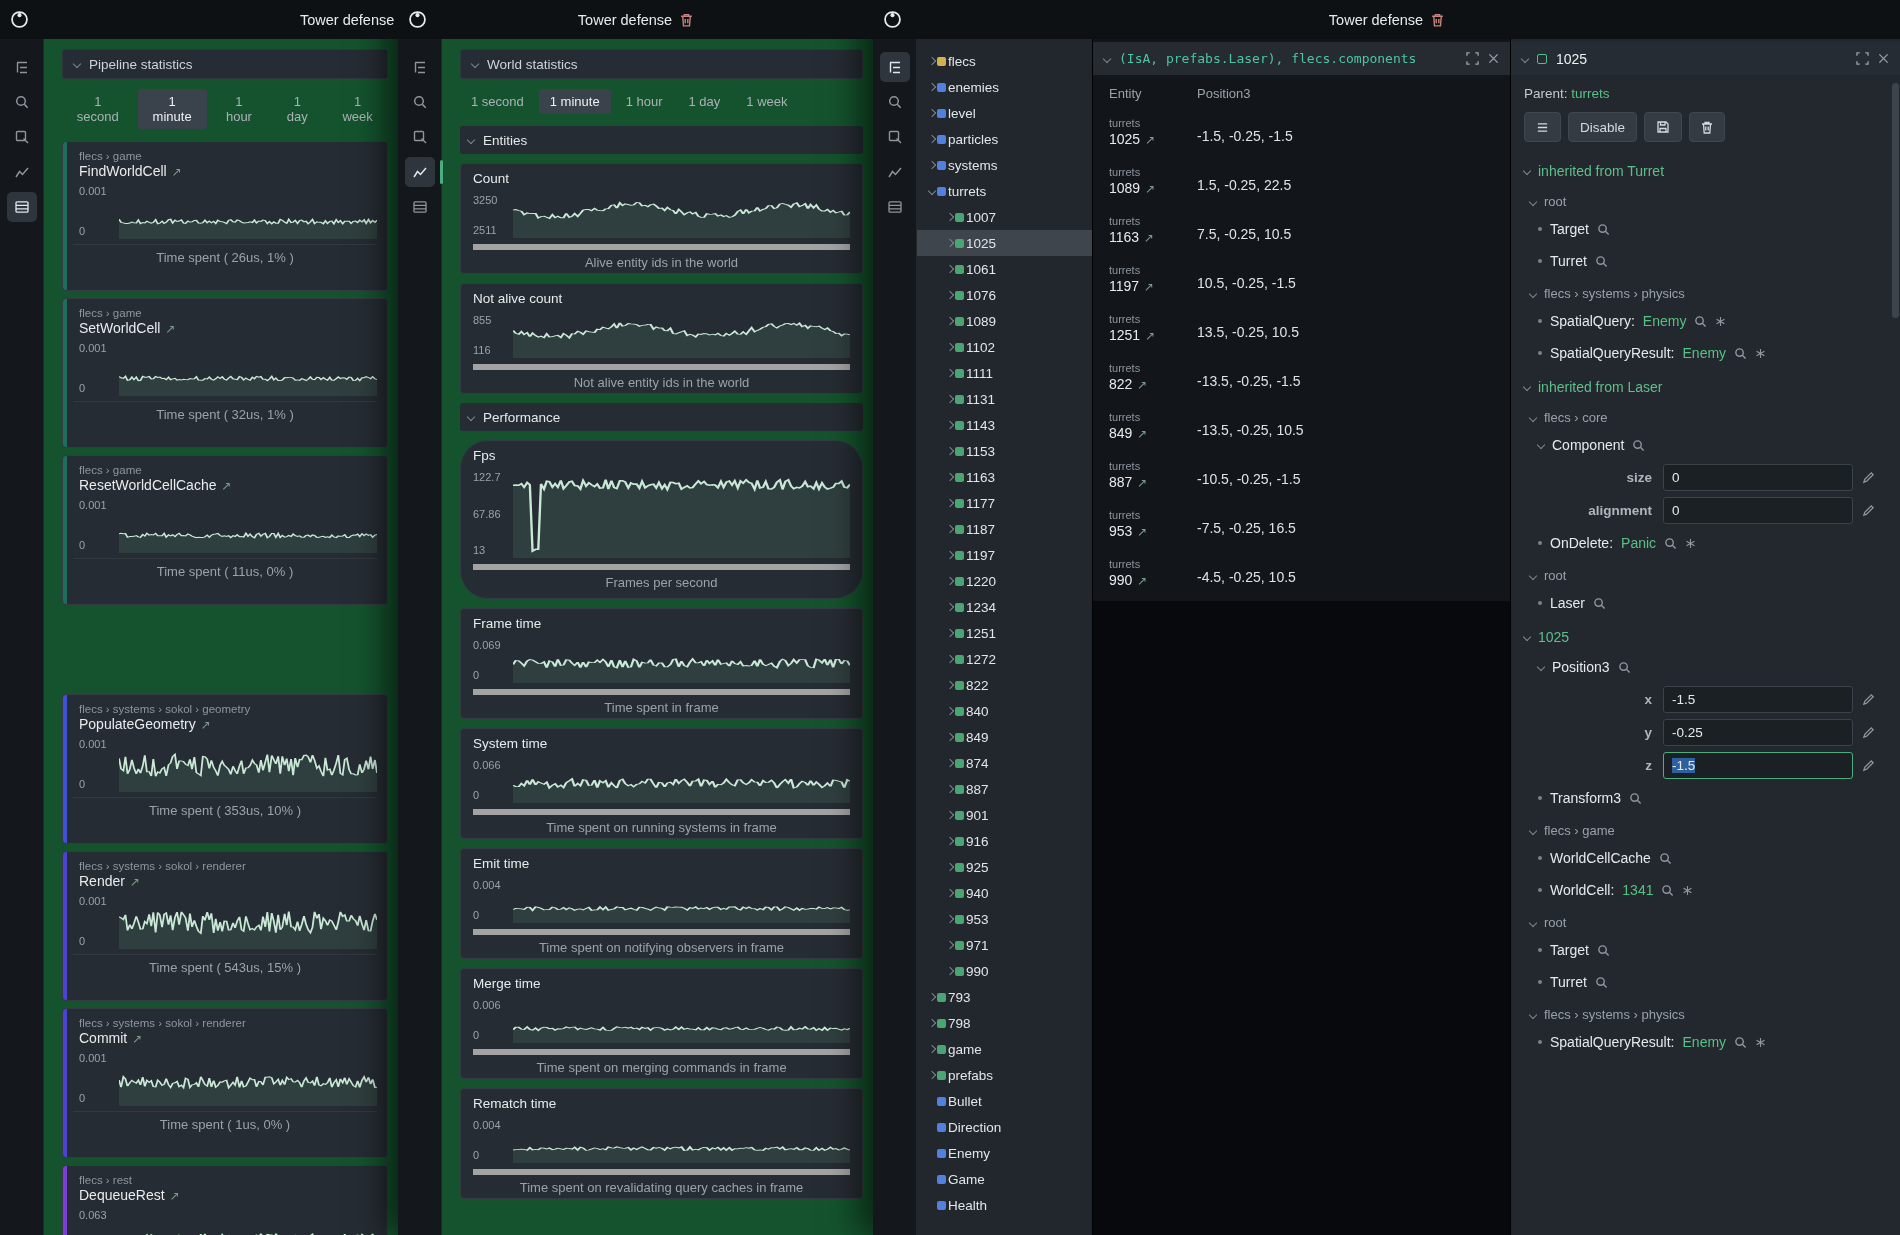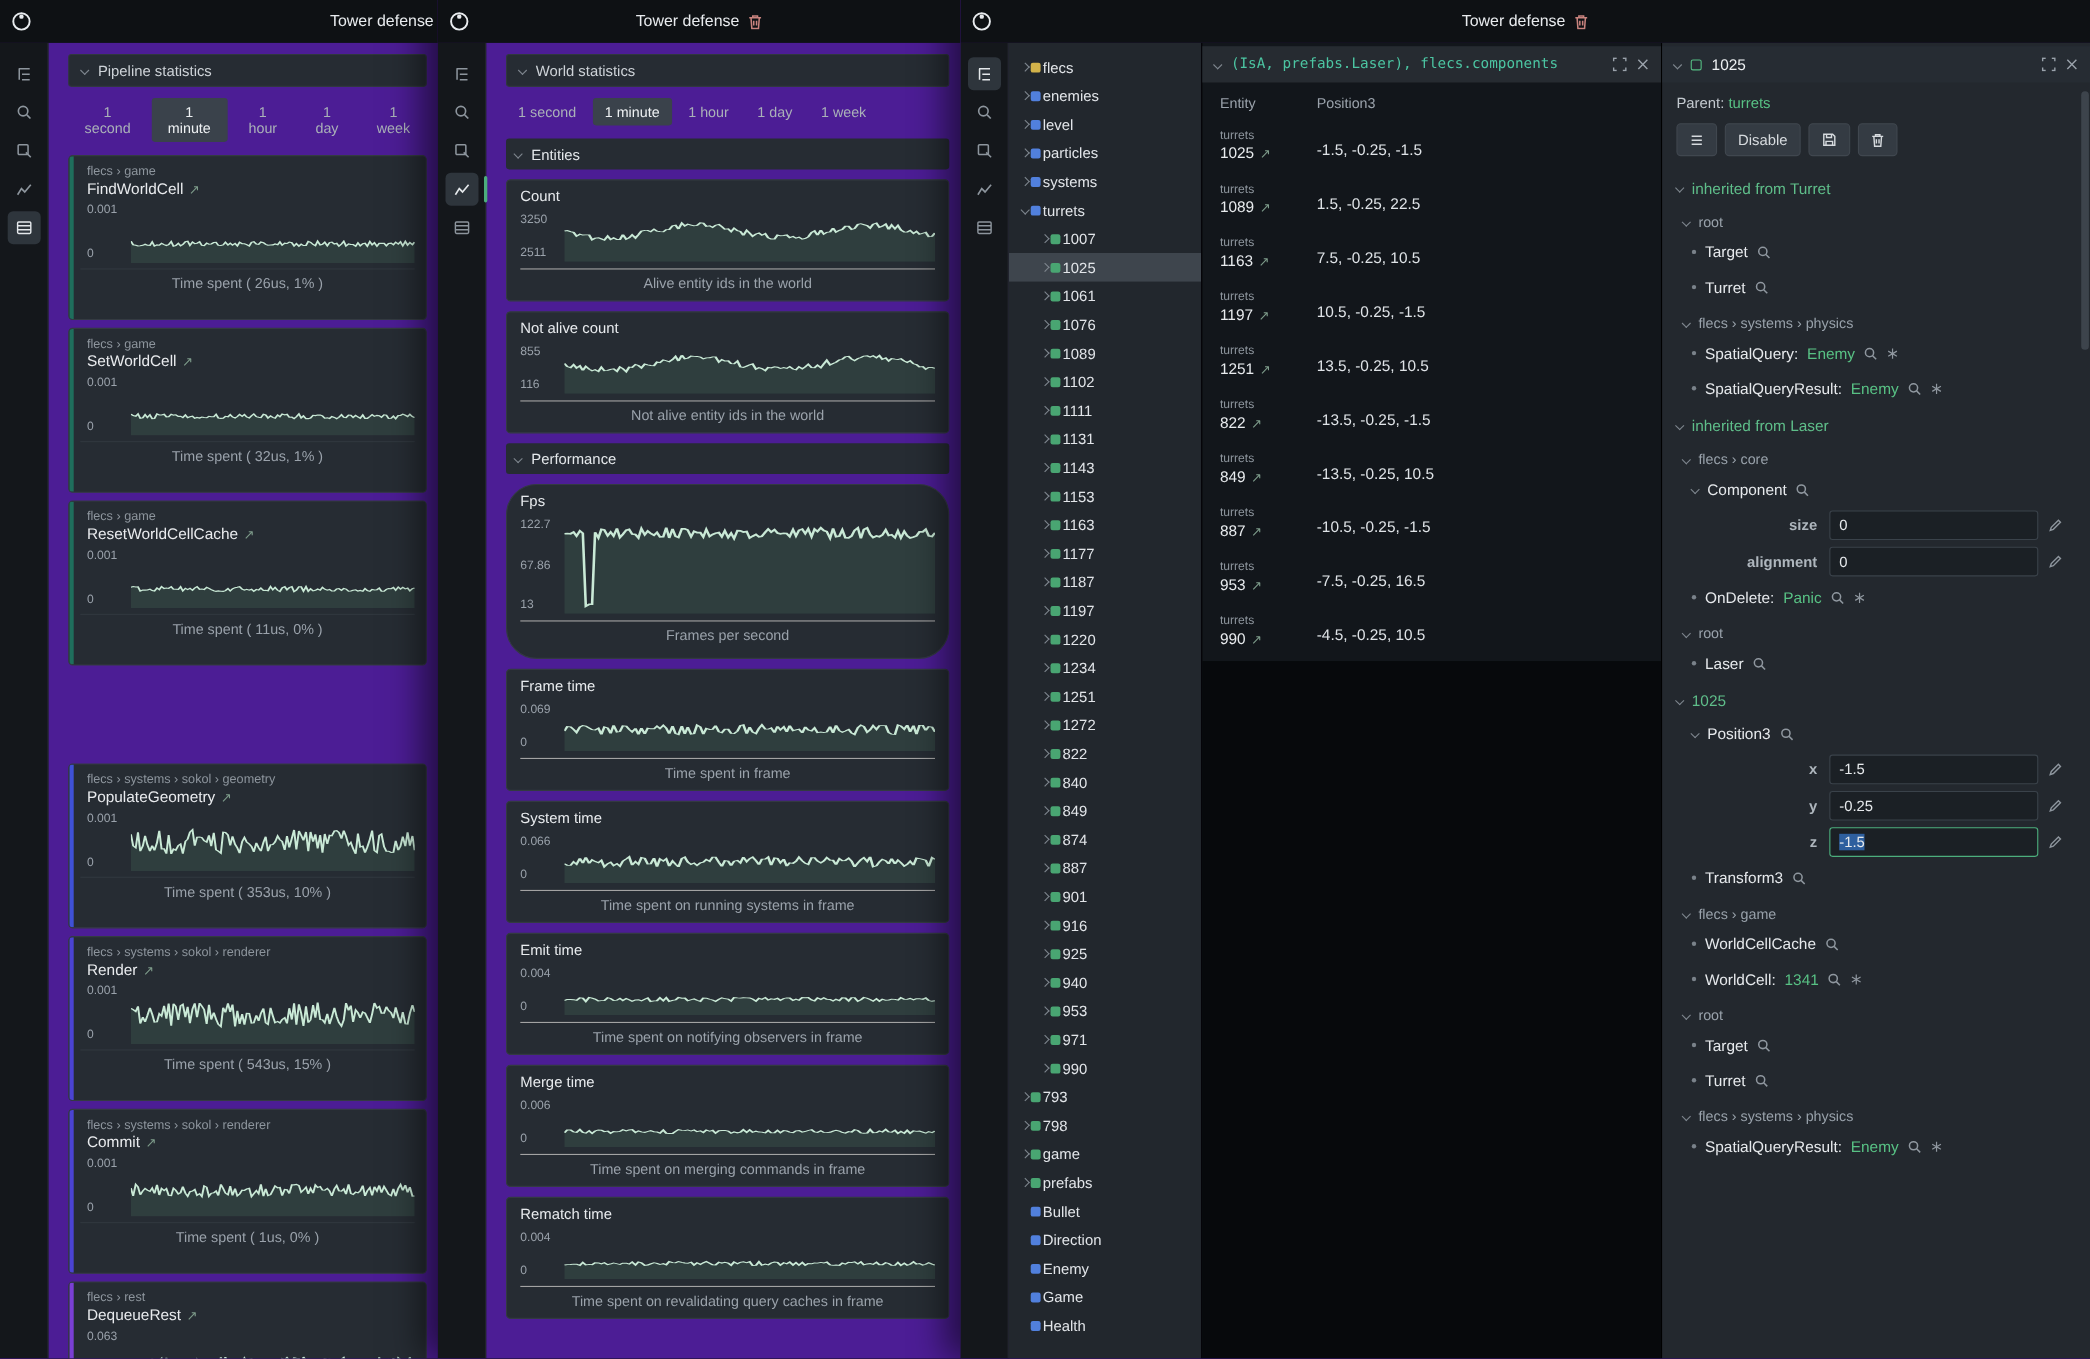--- a/index.html
+++ b/index.html
@@ -1,18 +1,18 @@
 <!DOCTYPE html>
 <html><head>
 <meta charset="utf-8">
 <style>
   *{box-sizing:border-box;margin:0;padding:0;}
   body{width:1900px;height:1235px;overflow:hidden;position:relative;background:#0c0e11;
        font-family:"Liberation Sans","DejaVu Sans",sans-serif;color:#dfe3e7;}
-  .win{position:absolute;top:0;bottom:0;background:#4c1d95;overflow:hidden;}
+  .win{position:absolute;top:0;bottom:0;background:#14532d;overflow:hidden;}
   #win1{left:0;width:398px;}
   #win2{left:398px;width:475px;box-shadow:-14px 0 30px rgba(0,0,0,.55);}
   #win3{left:873px;width:1027px;box-shadow:-14px 0 30px rgba(0,0,0,.55);}
 
   .titlebar{position:absolute;top:0;left:0;right:0;height:39px;background:#0e1114;display:flex;
             align-items:center;justify-content:center;overflow:hidden;z-index:6;}
   .titlewrap{display:flex;align-items:center;gap:8px;}
   #win1 .titlewrap{position:absolute;left:300px;white-space:nowrap;}
   .wtitle{font-size:14.5px;color:#e8ebee;}
   .logo{position:absolute;left:9px;top:9px;}
@@ -49,21 +49,21 @@
         padding-top:5px;white-space:nowrap;overflow:hidden;}
 
   .wsec{height:28px;display:flex;align-items:center;gap:9px;padding:0 8px;margin:4px 0 9px;font-size:13.5px;
         color:#e4e8eb;background:#262c33;border-radius:3px;}
   .wcard{background:#262c33;border:1px solid #333a41;border-radius:4px;margin-bottom:9px;height:111px;
          padding:7px 12px 0;overflow:hidden;}
   .wcard.tall{height:159px;border-radius:28px;}
   .wcardtitle{font-size:13.5px;color:#e8ebee;height:21px;}
   .wplot{display:flex;height:46px;}
   .tall .wplot{height:89px;}
-  .wcap{text-align:center;font-size:13px;color:#9aa2ab;border-top:1px solid #a3a3a3;margin-top:6px;
+  .wcap{text-align:center;font-size:13px;color:#9aa2ab;border-top:6px solid #a3a3a3;margin-top:6px;
         padding-top:5px;white-space:nowrap;overflow:hidden;}
 
   .chev{width:6px;height:6px;border-right:1.5px solid #7e868e;border-bottom:1.5px solid #7e868e;
         transform:rotate(-45deg);flex:none;display:inline-block;}
   .chev.down{transform:rotate(45deg);}
   .chev.hid{visibility:hidden;}
 
   
   .tree{position:absolute;left:44px;top:39px;width:175px;bottom:0;background:#22272d;padding-top:9px;overflow:hidden;}
   .trow{height:26px;display:flex;align-items:center;padding-left:12px;font-size:13.5px;color:#e2e5e9;gap:2px;cursor:pointer;}

